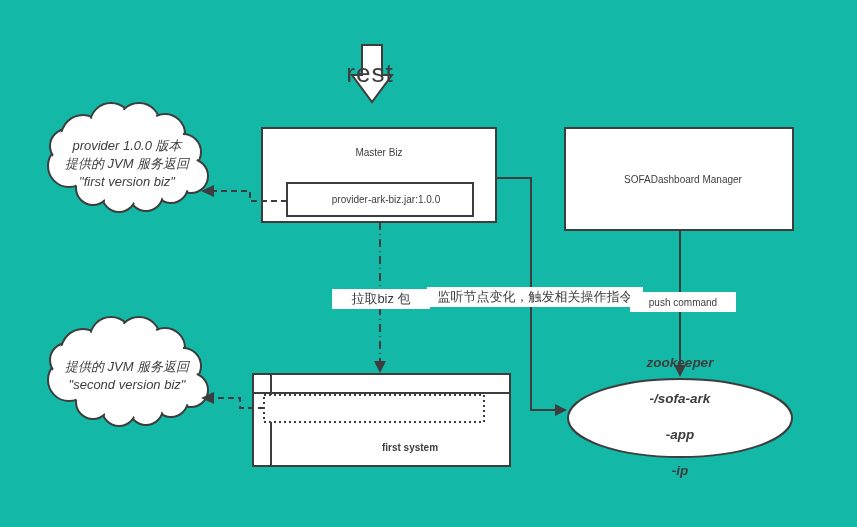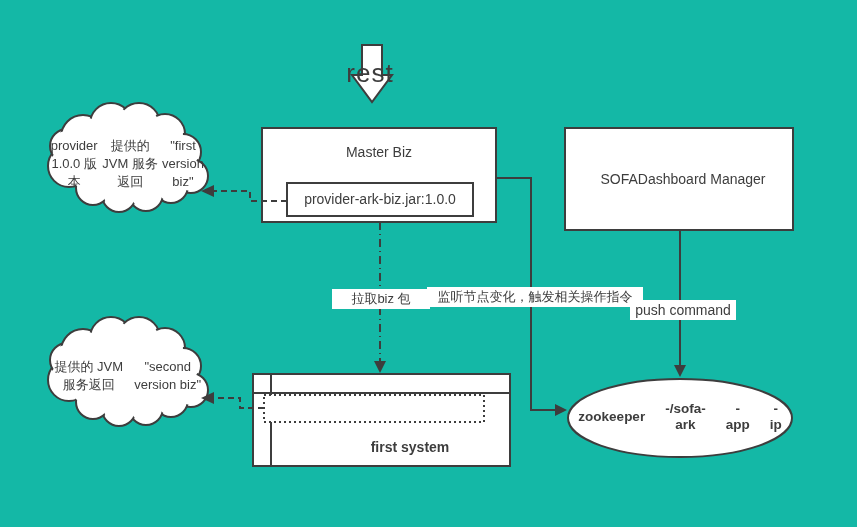--- a/index.html
+++ b/index.html
@@ -15,24 +15,24 @@
   .canvas svg { position: absolute; left: 0; top: 0; z-index: 1; }
   .lbl {
     position: absolute;
     z-index: 2;
     display: flex;
     align-items: center;
     justify-content: center;
     text-align: center;
     white-space: nowrap;
     color: #3d3d3d;
-    font-size: 14px;
+    font-size: 10px;
     line-height: 1.3;
   }
-  .lbl.multiline { flex-direction: row; white-space: normal; }
+  .lbl.multiline { flex-direction: column; white-space: normal; font-style: italic; }
   .on-line { background: #ffffff; padding: 0 3px; }
   .rest-label { font-size: 26px; letter-spacing: 1px; }
   .cloud-text { font-size: 13px; line-height: 18px; }
   .bold { font-weight: bold; }
   .zk-text { font-size: 13.5px; line-height: 16px; font-weight: bold; }
   .small { font-size: 13px; }
 </style>
 </head>
 <body>
 
@@ -161,29 +161,29 @@
     <div>"first version biz"</div>
   </div>
 
   <div class="lbl multiline cloud-text" style="left:48px; top:349px; width:158px; height:54px;">
     <div>提供的 JVM 服务返回</div>
     <div>"second version biz"</div>
   </div>
 
   <div class="lbl" style="left:262px; top:141px; width:234px; height:22px;">Master Biz</div>
 
-  <div class="lbl" style="left:287px; top:183px; width:186px; height:33px;">provider-ark-biz.jar:1.0.0</div>
+  <div class="lbl" style="left:287px; top:183px; width:186px; height:33px;padding-left:6px;">provider-ark-biz.jar:1.0.0</div>
 
   <div class="lbl" style="left:565px; top:128px; width:236px; height:102px;">SOFADashboard Manager</div>
 
   <div class="lbl small on-line" style="left:427px; top:287px; width:210px; height:20px;">监听节点变化，触发相关操作指令</div>
 
   <div class="lbl small on-line" style="left:332px; top:289px; width:92px; height:20px;">拉取biz 包</div>
 
-  <div class="lbl on-line" style="left:630px; top:292px; width:100px; height:20px;margin-top:8px;">push command</div>
+  <div class="lbl on-line" style="left:630px; top:292px; width:100px; height:20px;">push command</div>
 
 
   <div class="lbl bold" style="left:350px; top:437px; width:120px; height:20px;">first system</div>
 
   <div class="lbl multiline zk-text" style="left:600px; top:384px; width:160px; height:66px;gap:20px;">
     <div>zookeeper</div>
     <div>-/sofa-ark</div>
     <div>-app</div>
     <div>-ip</div>
   </div>

